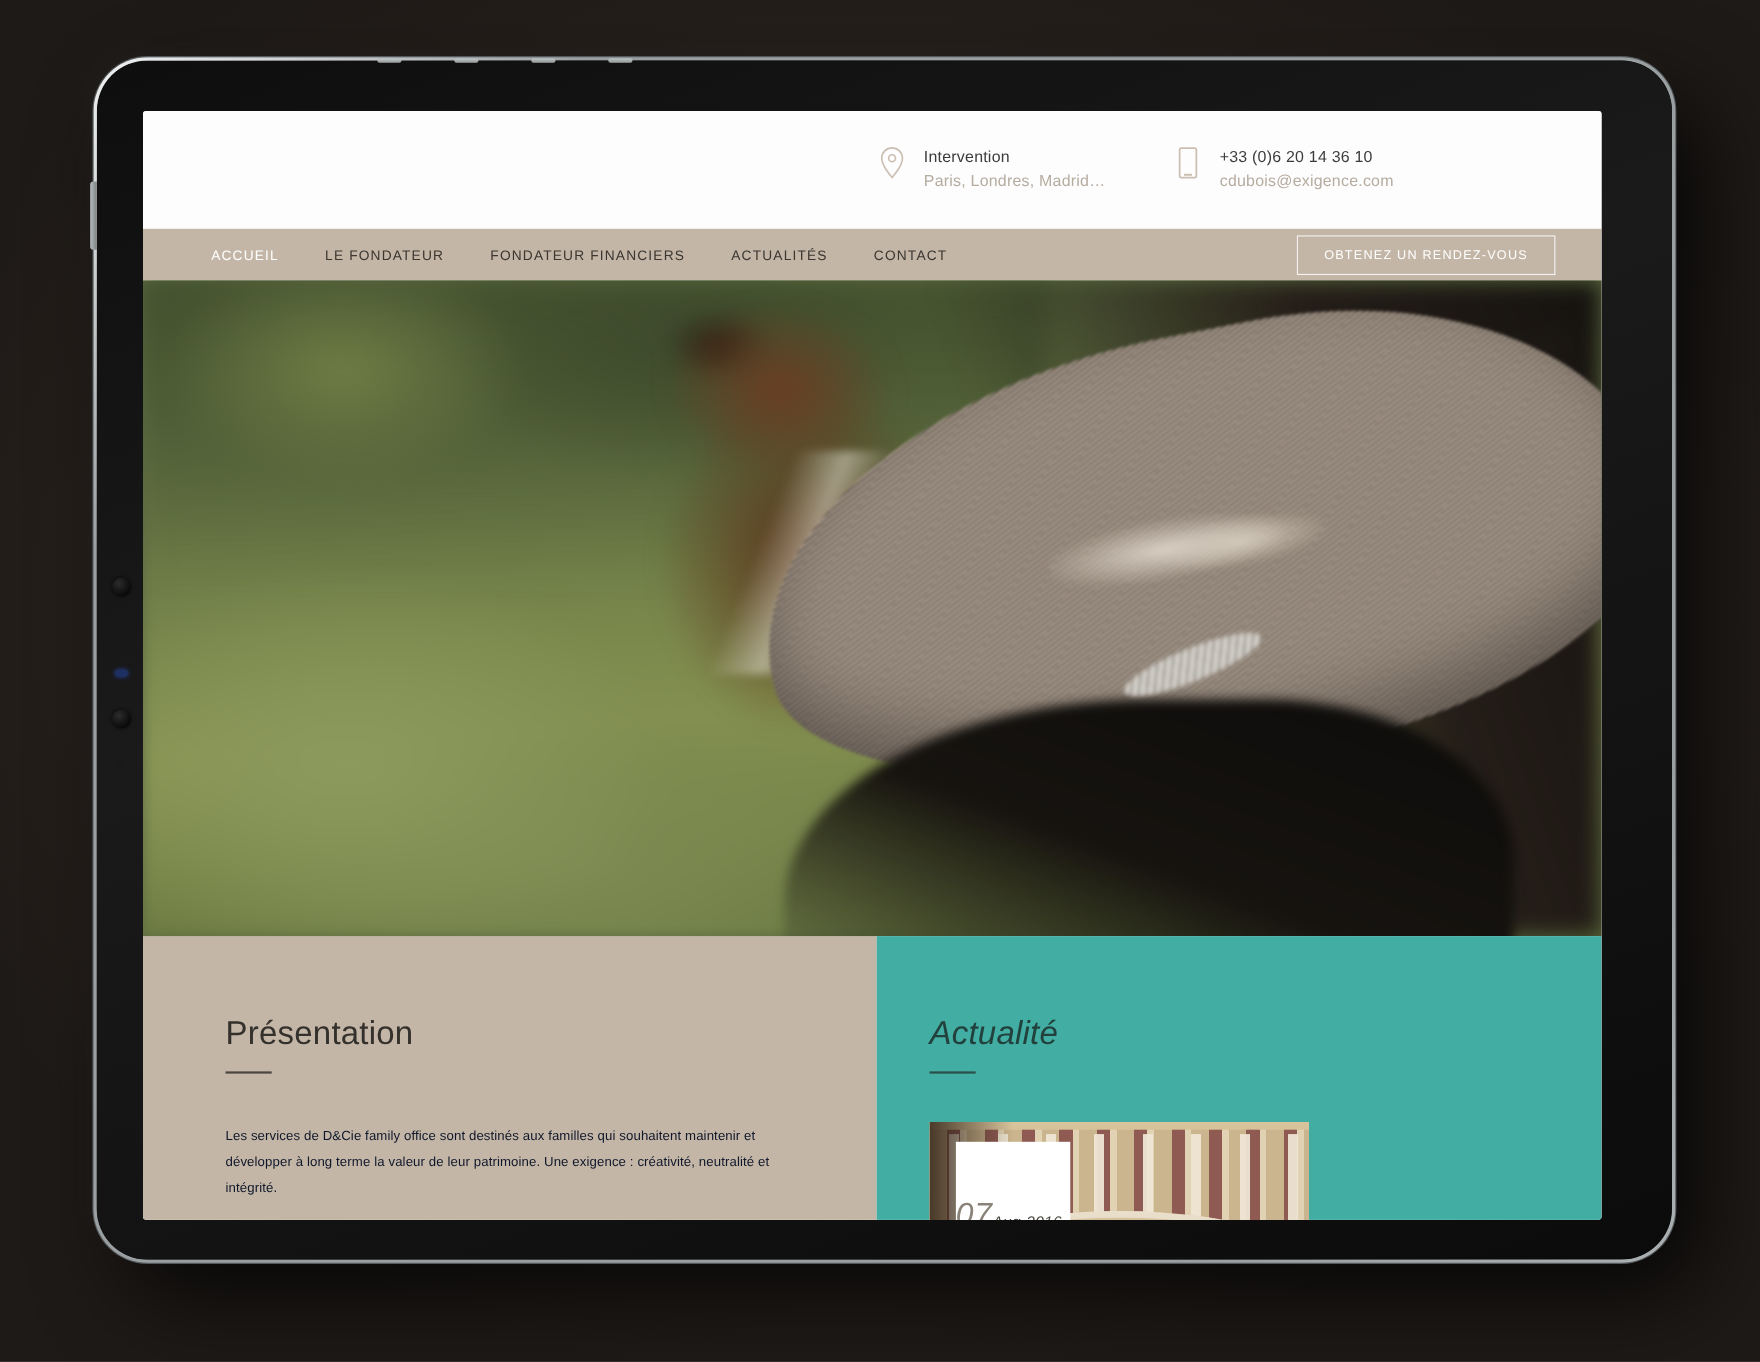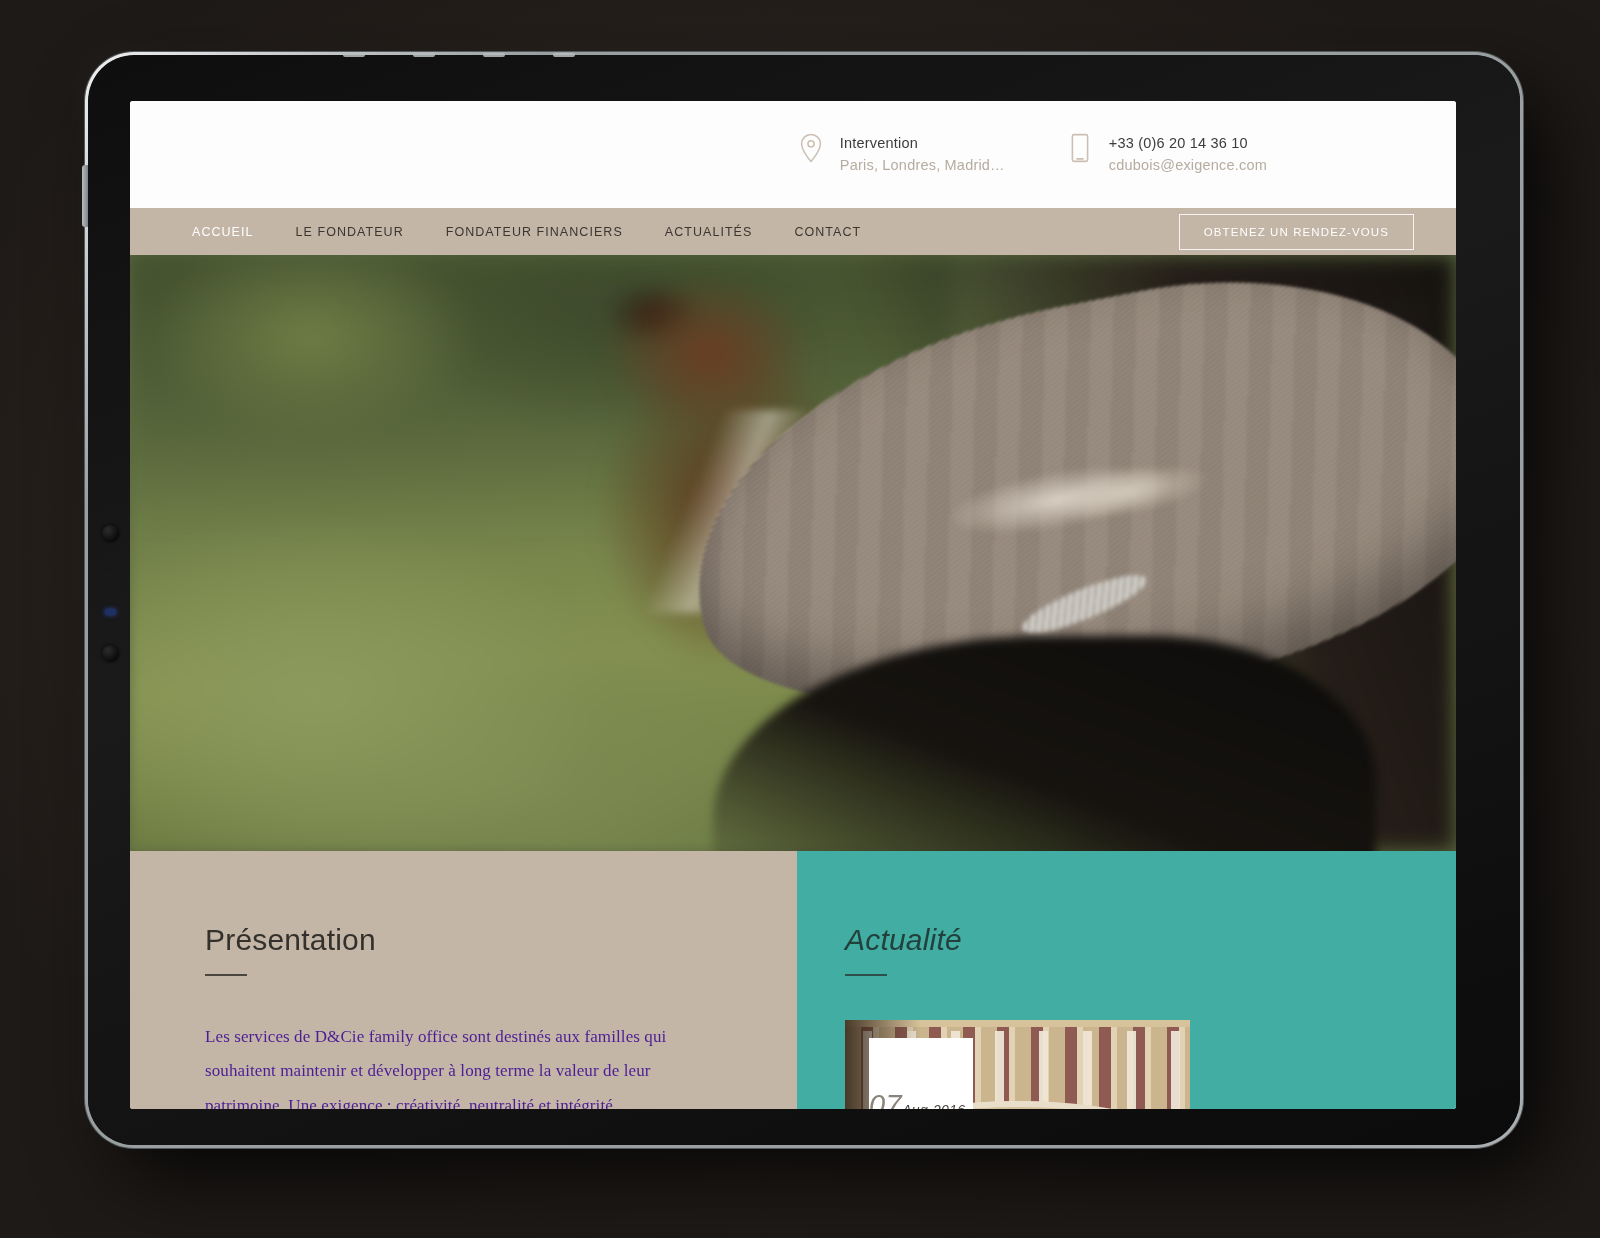--- a/index.html
+++ b/index.html
@@ -334,26 +334,25 @@
   }
   .panel-title.on-teal { color: #22403c; }
   .title-rule {
     width: 42px; height: 2px;
     background: #4a453e;
     margin: 17px 0 44px 0;
   }
   .title-rule.on-teal { background: #2c4f4a; }
 
   .panel-para {
-    font-size: 17px;
+    font-size: 12px;
     line-height: 2.02;
-    color: #4c1d95;
+    color: #0f172a;
     max-width: 500px;
     letter-spacing: .1px;
-    font-family: Liberation Serif, serif;
   }
 
   
   .news-card {
     position: relative;
     width: 345px;
     height: 185px;
     overflow: hidden;
     background: #c9b48c;
   }

